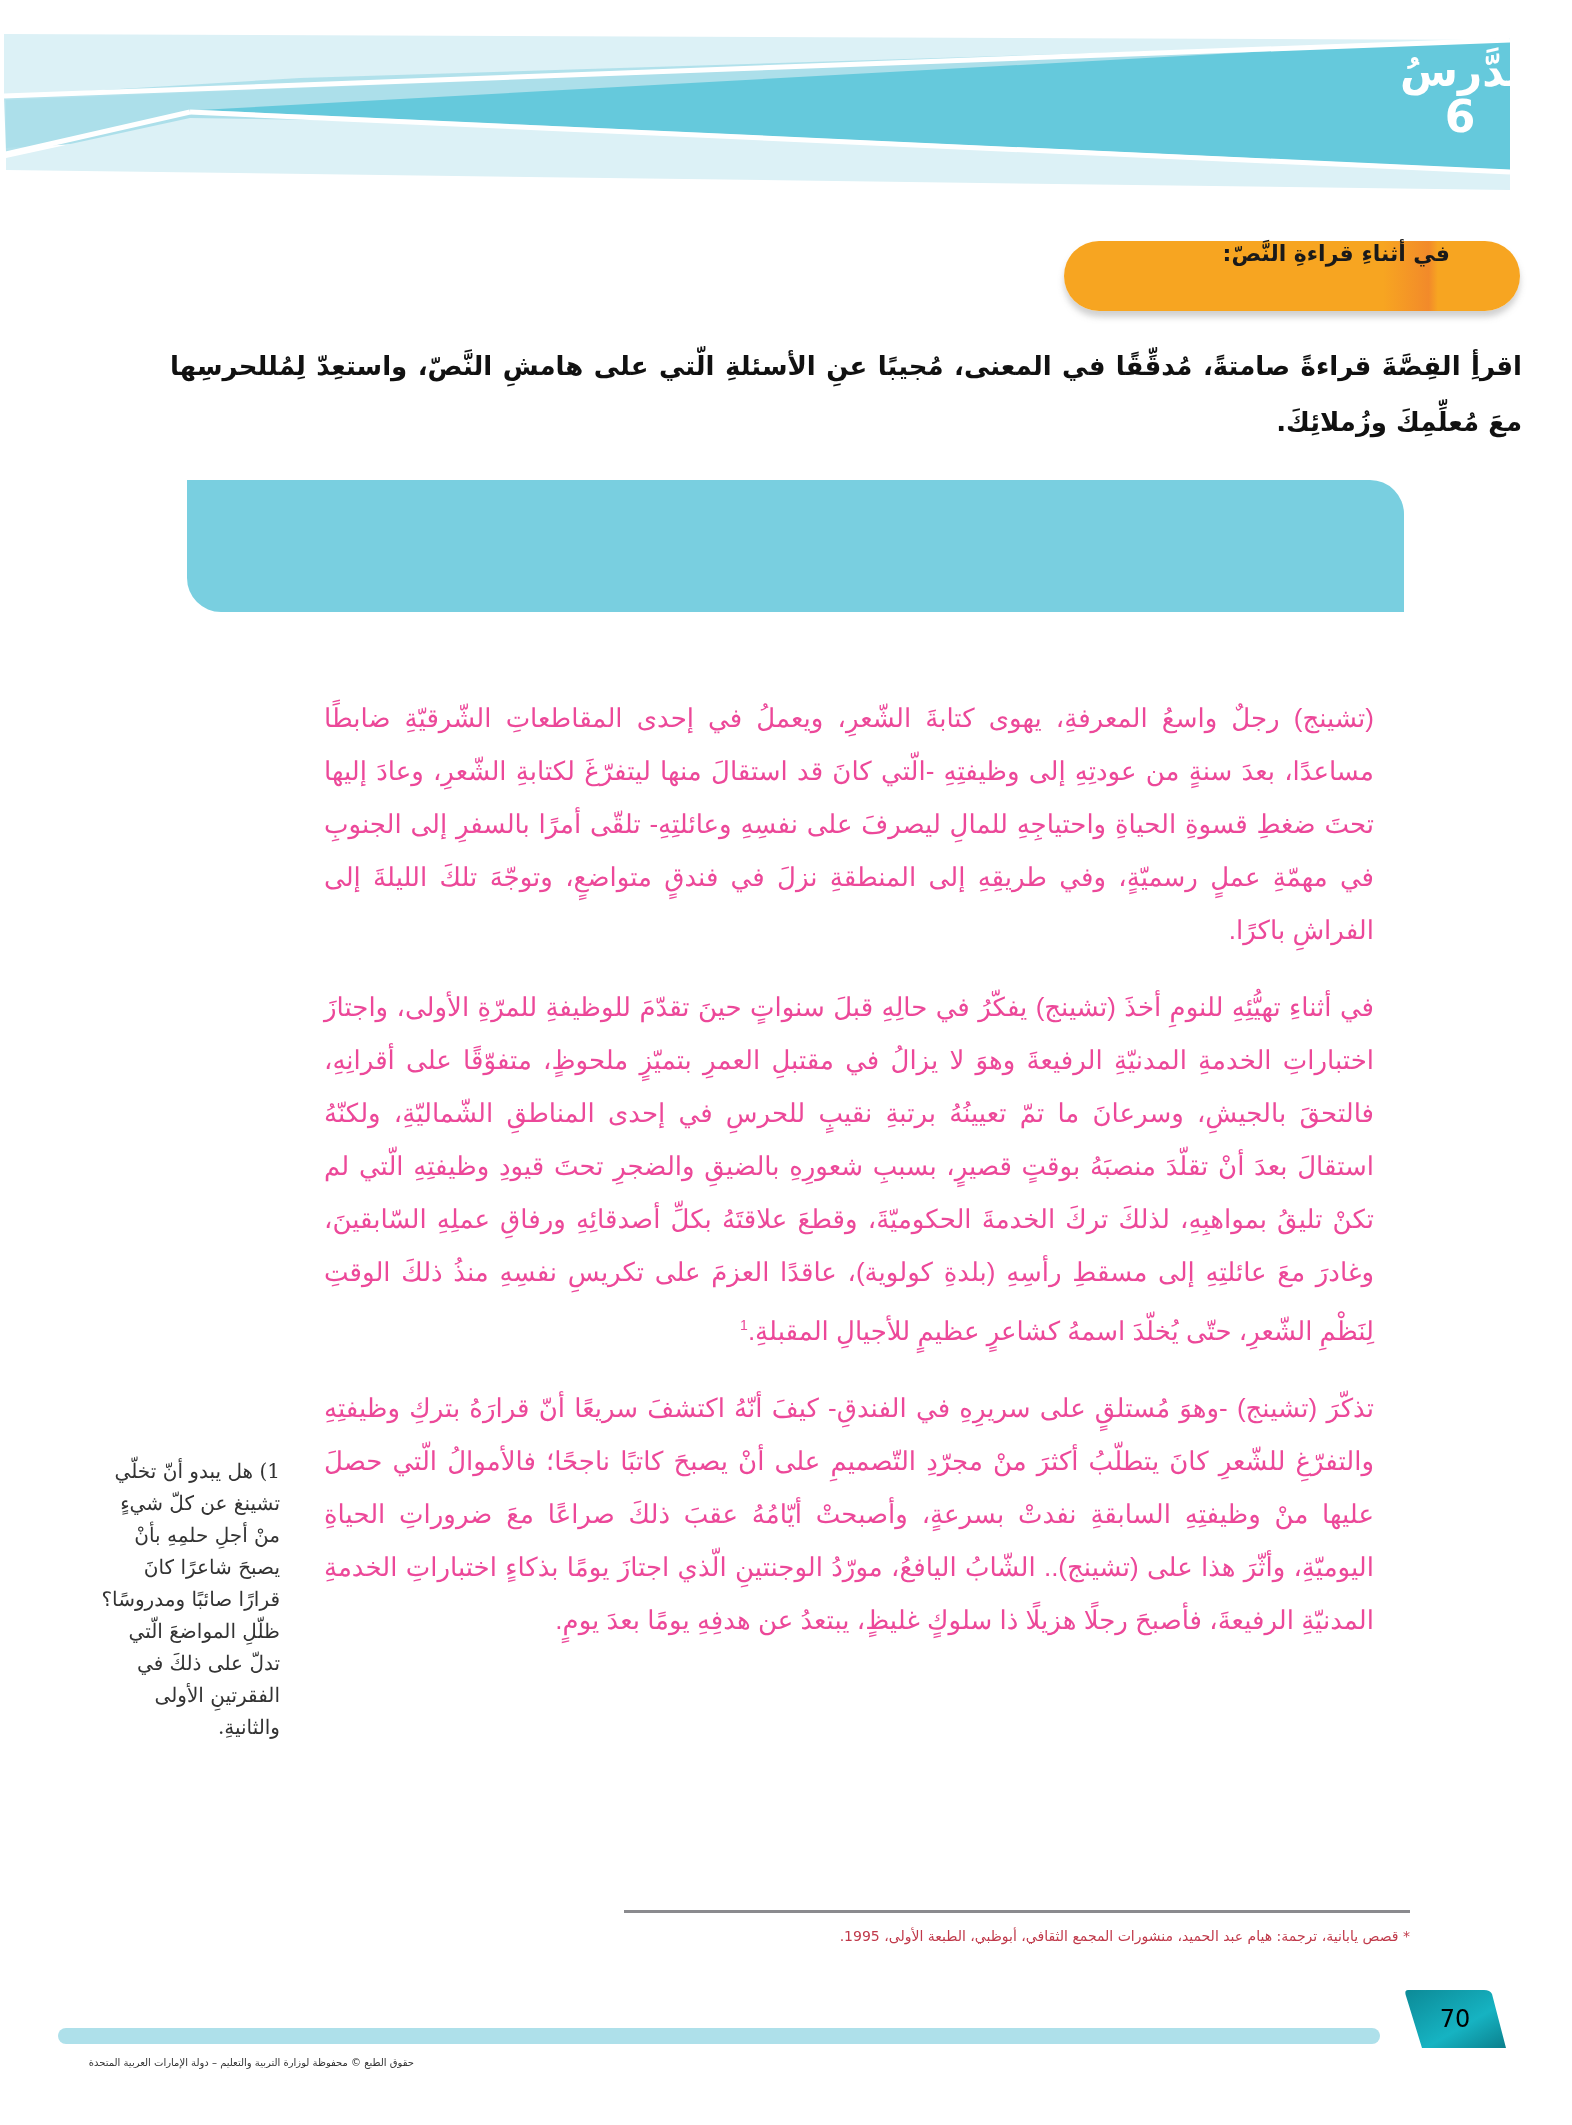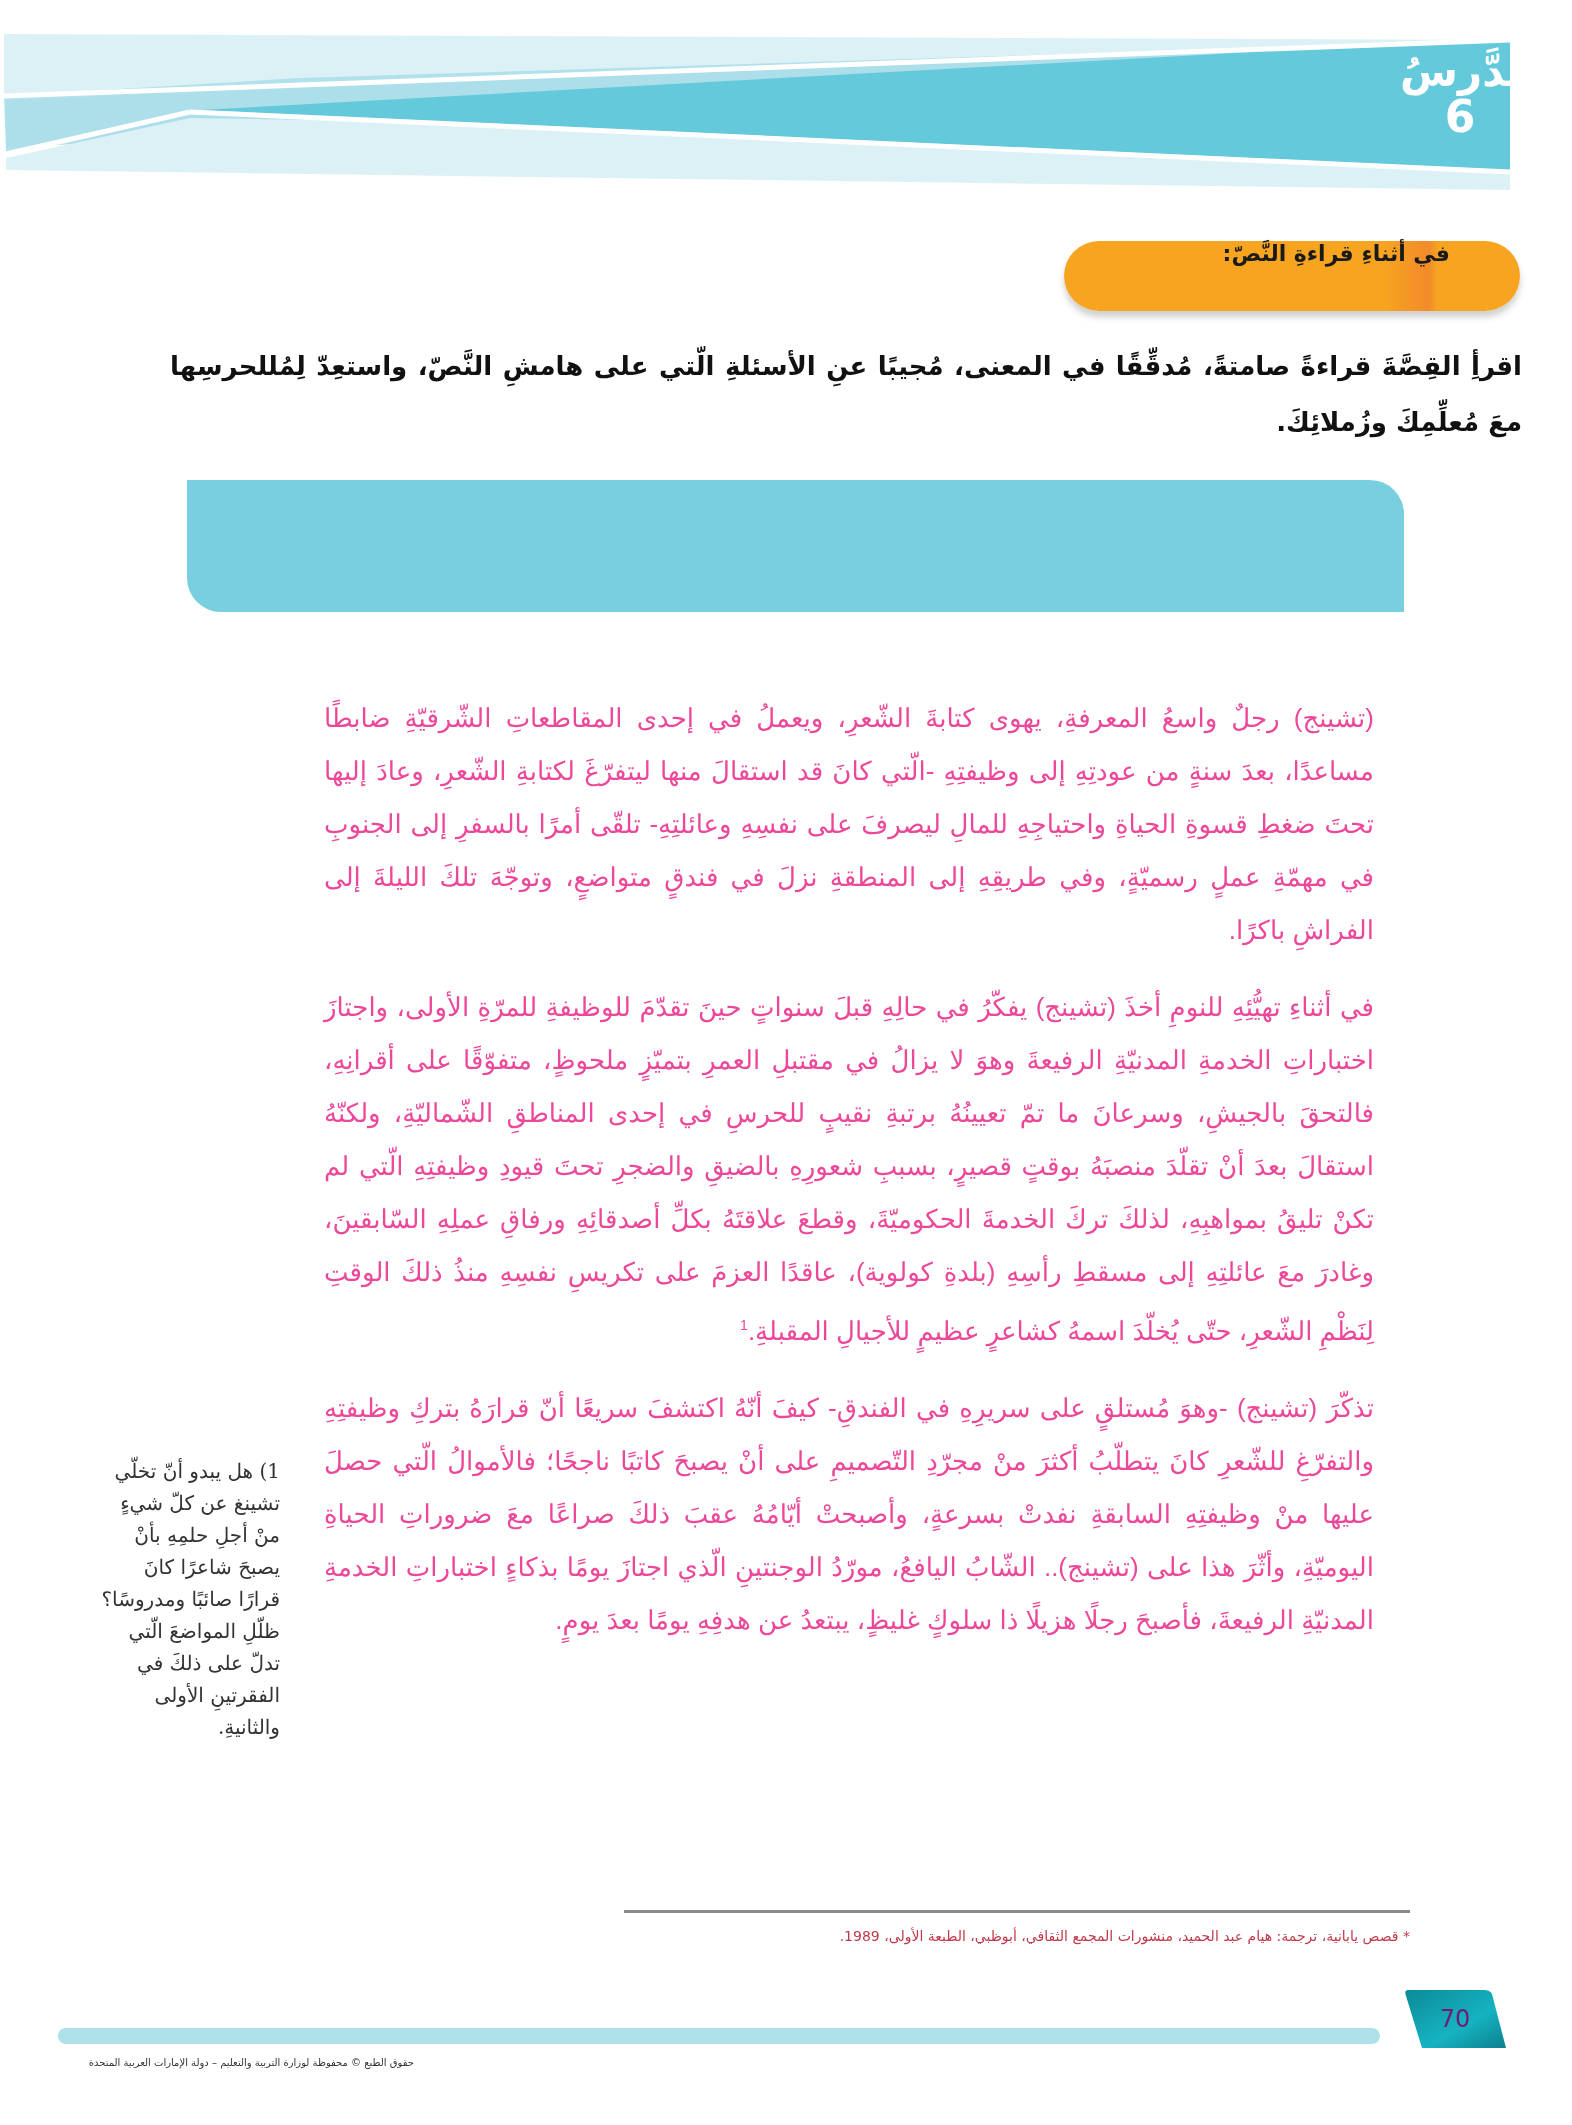--- a/index.html
+++ b/index.html
@@ -74,21 +74,21 @@
     position: absolute; left: 58px; top: 2028px; width: 1322px; height: 16px;
     background: #aee0ea; border-radius: 8px;
   }
   .page-badge {
     position: absolute; left: 1400px; top: 1986px; width: 110px; height: 66px;
   }
   .page-badge svg { position: absolute; left: 0; top: 0; }
   .page-badge span {
     position: absolute; left: 0; top: 0; width: 110px; height: 66px;
     display: flex; align-items: center; justify-content: center;
-    color: #701a75; font-size: 24px; font-family: "DejaVu Sans", sans-serif;
+    color: #000000; font-size: 24px; font-family: "DejaVu Sans", sans-serif;
   }
   .copyright {
     position: absolute; left: 74px; top: 2057px; width: 340px;
     direction: rtl; text-align: right; font-size: 10px; color: #333;
     font-family: "DejaVu Sans", sans-serif; white-space: nowrap;
   }
 </style>
 </head>
 <body>
 
@@ -120,21 +120,21 @@
 
 <div class="story">
   <p>(تشينج) رجلٌ واسعُ المعرفةِ، يهوى كتابةَ الشّعرِ، ويعملُ في إحدى المقاطعاتِ الشّرقيّةِ ضابطًا مساعدًا، بعدَ سنةٍ من عودتِهِ إلى وظيفتِهِ -الّتي كانَ قد استقالَ منها ليتفرّغَ لكتابةِ الشّعرِ، وعادَ إليها تحتَ ضغطِ قسوةِ الحياةِ واحتياجِهِ للمالِ ليصرفَ على نفسِهِ وعائلتِهِ- تلقّى أمرًا بالسفرِ إلى الجنوبِ في مهمّةِ عملٍ رسميّةٍ، وفي طريقِهِ إلى المنطقةِ نزلَ في فندقٍ متواضعٍ، وتوجّهَ تلكَ الليلةَ إلى الفراشِ باكرًا.</p>
   <p><span>في أثناءِ تهيُّئِهِ للنومِ أخذَ (تشينج) يفكّرُ في حالِهِ قبلَ سنواتٍ حينَ تقدّمَ للوظيفةِ للمرّةِ الأولى، واجتازَ اختباراتِ الخدمةِ المدنيّةِ الرفيعةَ وهوَ لا يزالُ في مقتبلِ العمرِ بتميّزٍ ملحوظٍ، متفوّقًا على أقرانِهِ، فالتحقَ بالجيشِ، وسرعانَ ما تمّ تعيينُهُ برتبةِ نقيبٍ للحرسِ في إحدى المناطقِ الشّماليّةِ، ولكنّهُ استقالَ بعدَ أنْ تقلّدَ منصبَهُ بوقتٍ قصيرٍ، بسببِ شعورِهِ بالضيقِ والضجرِ تحتَ قيودِ وظيفتِهِ الّتي لم تكنْ تليقُ بمواهبِهِ، لذلكَ تركَ الخدمةَ الحكوميّةَ، وقطعَ علاقتَهُ بكلِّ أصدقائِهِ ورفاقِ عملِهِ السّابقينَ، وغادرَ معَ عائلتِهِ إلى مسقطِ رأسِهِ (بلدةِ كولوية)، عاقدًا العزمَ على تكريسِ نفسِهِ منذُ ذلكَ الوقتِ لِنَظْمِ الشّعرِ، حتّى يُخلّدَ اسمهُ كشاعرٍ عظيمٍ للأجيالِ المقبلةِ.</span><sup>1</sup></p>
   <p>تذكّرَ (تشينج) -وهوَ مُستلقٍ على سريرِهِ في الفندقِ- كيفَ أنّهُ اكتشفَ سريعًا أنّ قرارَهُ بتركِ وظيفتِهِ والتفرّغِ للشّعرِ كانَ يتطلّبُ أكثرَ منْ مجرّدِ التّصميمِ على أنْ يصبحَ كاتبًا ناجحًا؛ فالأموالُ الّتي حصلَ عليها منْ وظيفتِهِ السابقةِ نفدتْ بسرعةٍ، وأصبحتْ أيّامُهُ عقبَ ذلكَ صراعًا معَ ضروراتِ الحياةِ اليوميّةِ، وأثّرَ هذا على (تشينج).. الشّابُ اليافعُ، مورّدُ الوجنتينِ الّذي اجتازَ يومًا بذكاءٍ اختباراتِ الخدمةِ المدنيّةِ الرفيعةَ، فأصبحَ رجلًا هزيلًا ذا سلوكٍ غليظٍ، يبتعدُ عن هدفِهِ يومًا بعدَ يومٍ.</p>
 </div>
 
 <div class="margin-note">1) هل يبدو أنّ تخلّي تشينغ عن كلّ شيءٍ منْ أجلِ حلمِهِ بأنْ يصبحَ شاعرًا كانَ قرارًا صائبًا ومدروسًا؟ ظلّلِ المواضعَ الّتي تدلّ على ذلكَ في الفقرتينِ الأولى والثانيةِ.</div>
 
 <div class="fn-rule"></div>
-<div class="footnote">* قصص يابانية، ترجمة: هيام عبد الحميد، منشورات المجمع الثقافي، أبوظبي، الطبعة الأولى، 1989.</div>
+<div class="footnote">* قصص يابانية، ترجمة: هيام عبد الحميد، منشورات المجمع الثقافي، أبوظبي، الطبعة الأولى، 1995.</div>
 
 <div class="bottom-bar"></div>
 <div class="page-badge">
   <svg width="110" height="66" viewBox="0 0 110 66">
     <defs>
       <linearGradient id="bg" x1="0" y1="0" x2="1" y2="1">
         <stop offset="0" stop-color="#0c8a97"></stop>
         <stop offset="0.6" stop-color="#16b3c2"></stop>
         <stop offset="1" stop-color="#0b7f8c"></stop>
       </linearGradient>

